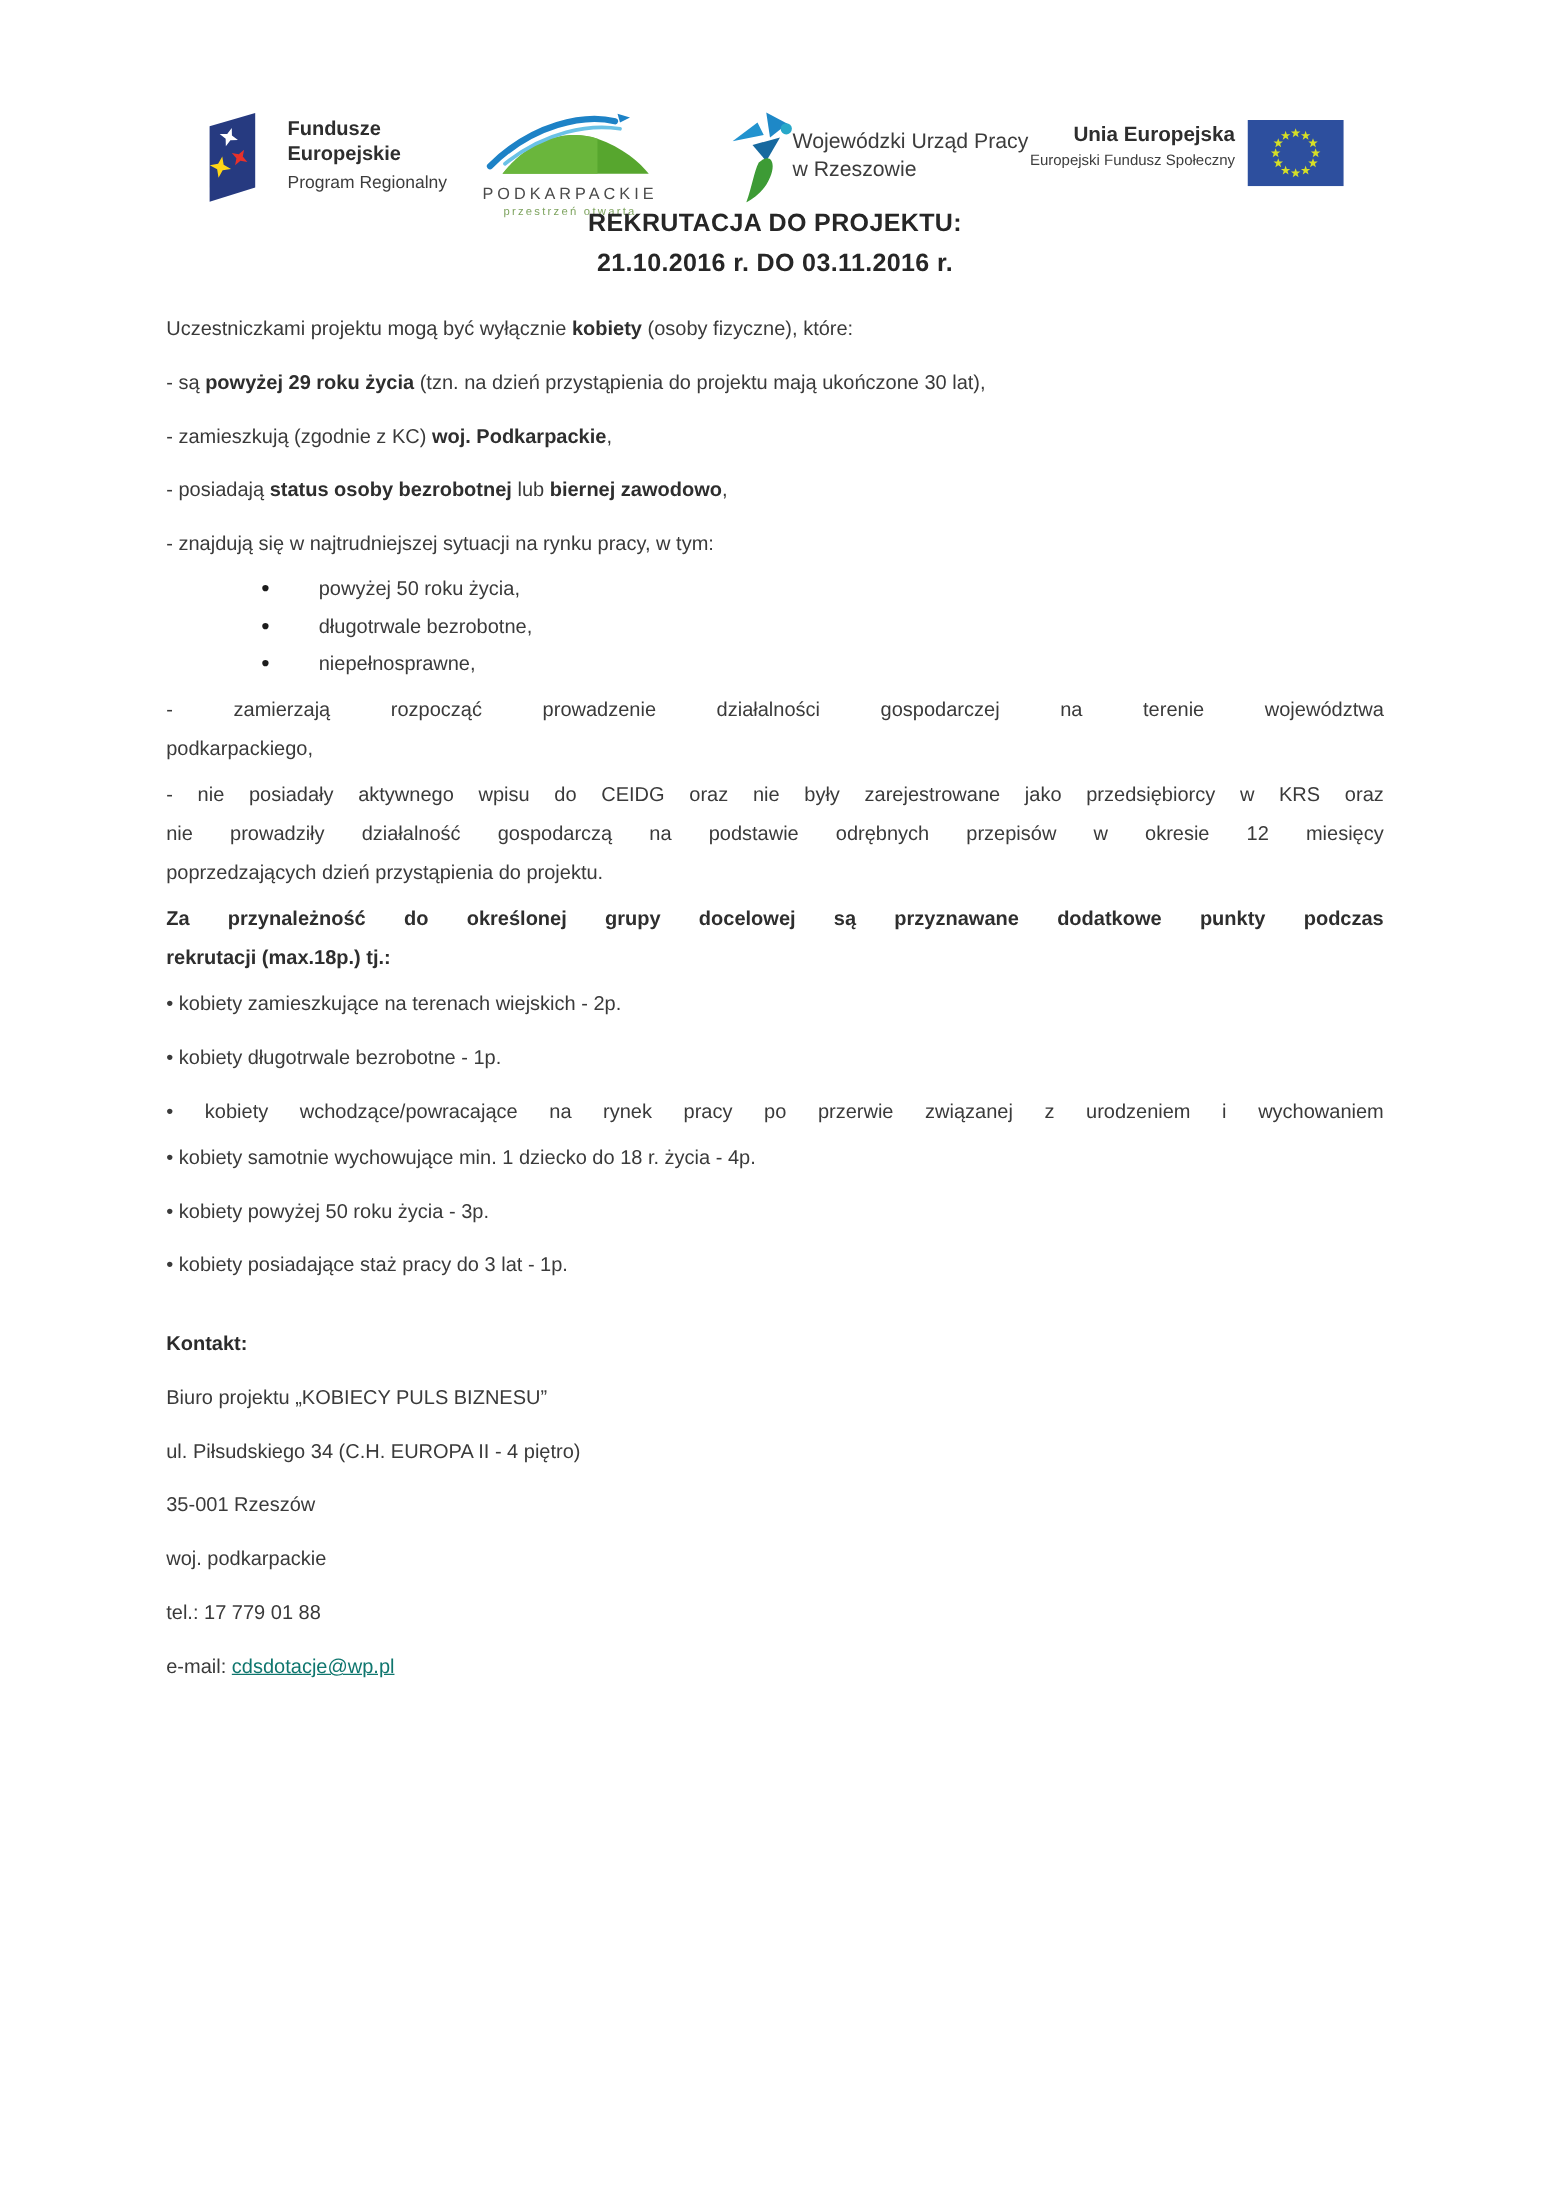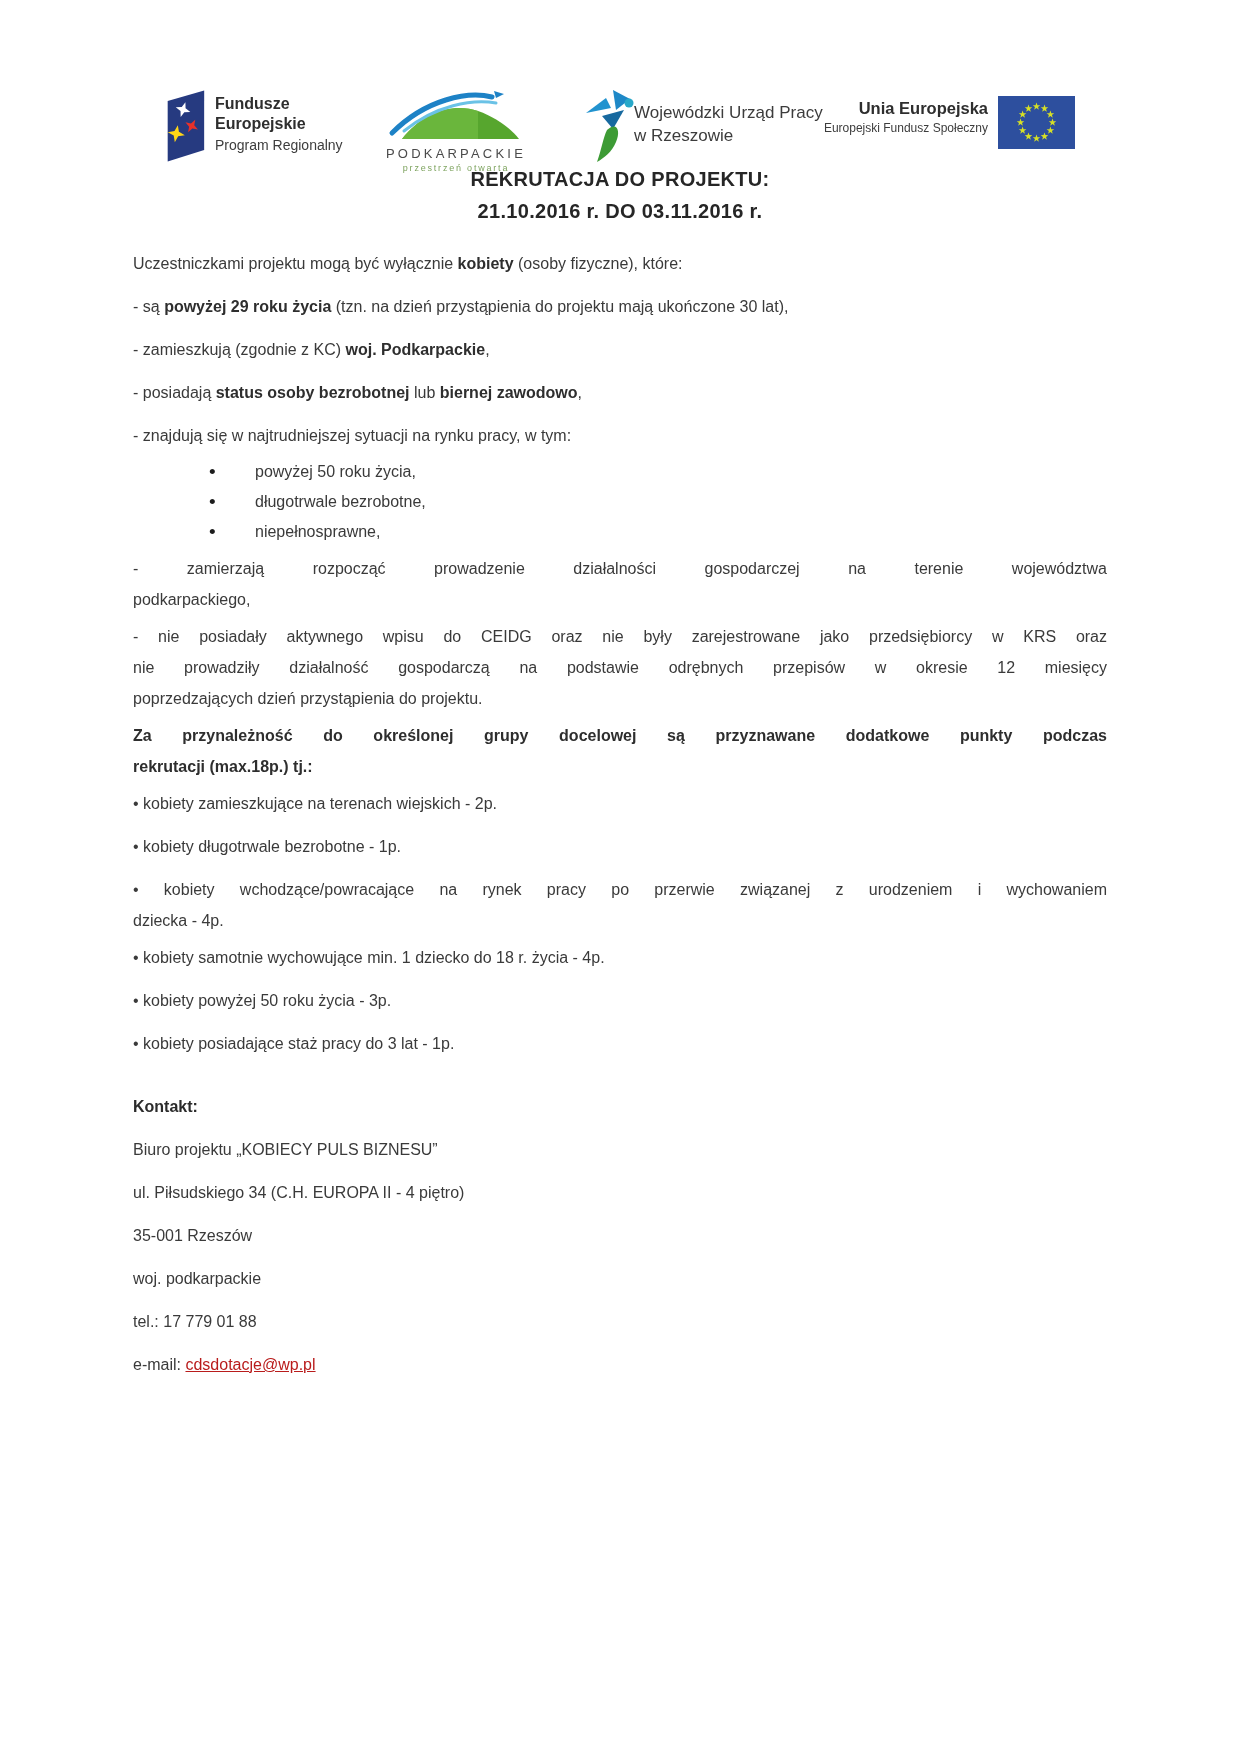--- a/index.html
+++ b/index.html
@@ -1,21 +1,21 @@
 <!DOCTYPE html>
 <html><head>
 <meta charset="utf-8">
 <style>
   html,body{margin:0;padding:0;background:#ffffff;}
   .page{position:relative;width:1240px;height:1754px;margin:0 auto;background:#ffffff;
         font-family:"Liberation Sans",sans-serif;color:#3a3a3a;overflow:hidden;}
 
   
   .logo{position:absolute;}
-  .fe-logo{left:160px;top:86px;display:flex;gap:7px;align-items:flex-start;}
+  .fe-logo{left:160px;top:86px;display:flex;gap:22px;align-items:flex-start;}
   .fe-text{padding-top:8px;}
   .fe-name{font-weight:bold;font-size:16px;line-height:20px;color:#2e2e2e;}
   .fe-sub{font-size:14px;color:#3d3d3d;margin-top:3px;}
 
   .podk-logo{left:378px;top:87px;width:156px;text-align:center;}
   .podk-name{font-size:13px;letter-spacing:3.2px;color:#4a4a4a;margin-top:1px;white-space:nowrap;}
   .podk-tag{font-size:9px;letter-spacing:1.8px;color:#7da35e;margin-top:2px;white-space:nowrap;}
 
   .wup-logo{left:586px;top:86px;display:flex;align-items:center;}
   .wup-text{font-size:17px;line-height:23px;color:#3c3c3c;white-space:nowrap;}
@@ -33,21 +33,21 @@
   .doc{position:absolute;left:133px;top:248px;width:974px;font-size:16px;line-height:31px;}
   .doc p{margin:0 0 12px 0;}
   .doc p.multi{margin-bottom:6px;}
   .jline{display:block;text-align:justify;text-align-last:justify;text-justify:inter-word;}
   .lline{display:block;}
   ul.sub{list-style:none;margin:-6px 0 6px 0;padding:0 0 0 122px;}
   ul.sub li{position:relative;line-height:30px;}
   ul.sub li::before{content:"\2022";position:absolute;left:-46px;top:0;font-size:19px;color:#1c1c1c;}
   .contact{margin-top:32px;}
   .contact .head{font-weight:bold;color:#2b2b2b;}
-  a.email{color:#b91c1c;text-decoration:underline;cursor:pointer;}
+  a.email{color:#0f766e;text-decoration:underline;cursor:pointer;}
   b{color:#2e2e2e;}
 </style>
 </head>
 <body>
 
 <div class="page">
 
   <div class="logo fe-logo">
     <svg width="48" height="78" viewBox="0 0 50 80">
       <defs>
@@ -156,21 +156,20 @@
 
     <p class="multi">
       <b><span class="jline">Za przynależność do określonej grupy docelowej są przyznawane dodatkowe punkty podczas</span></b>
       <b><span class="lline">rekrutacji (max.18p.) tj.:</span></b>
     </p>
 
     <p>• kobiety zamieszkujące na terenach wiejskich - 2p.</p>
     <p>• kobiety długotrwale bezrobotne - 1p.</p>
     <p class="multi">
       <span class="jline">• kobiety wchodzące/powracające na rynek pracy po przerwie związanej z urodzeniem i wychowaniem</span>
-      <span class="lline">dziecka - 4p.</span>
     </p>
     <p>• kobiety samotnie wychowujące min. 1 dziecko do 18 r. życia - 4p.</p>
     <p>• kobiety powyżej  50 roku życia - 3p.</p>
     <p>• kobiety posiadające staż pracy do 3 lat - 1p.</p>
 
     <div class="contact">
       <p class="head">Kontakt:</p>
       <p>Biuro projektu „KOBIECY PULS BIZNESU”</p>
       <p>ul. Piłsudskiego 34 (C.H. EUROPA II - 4 piętro)</p>
       <p>35-001 Rzeszów</p>

